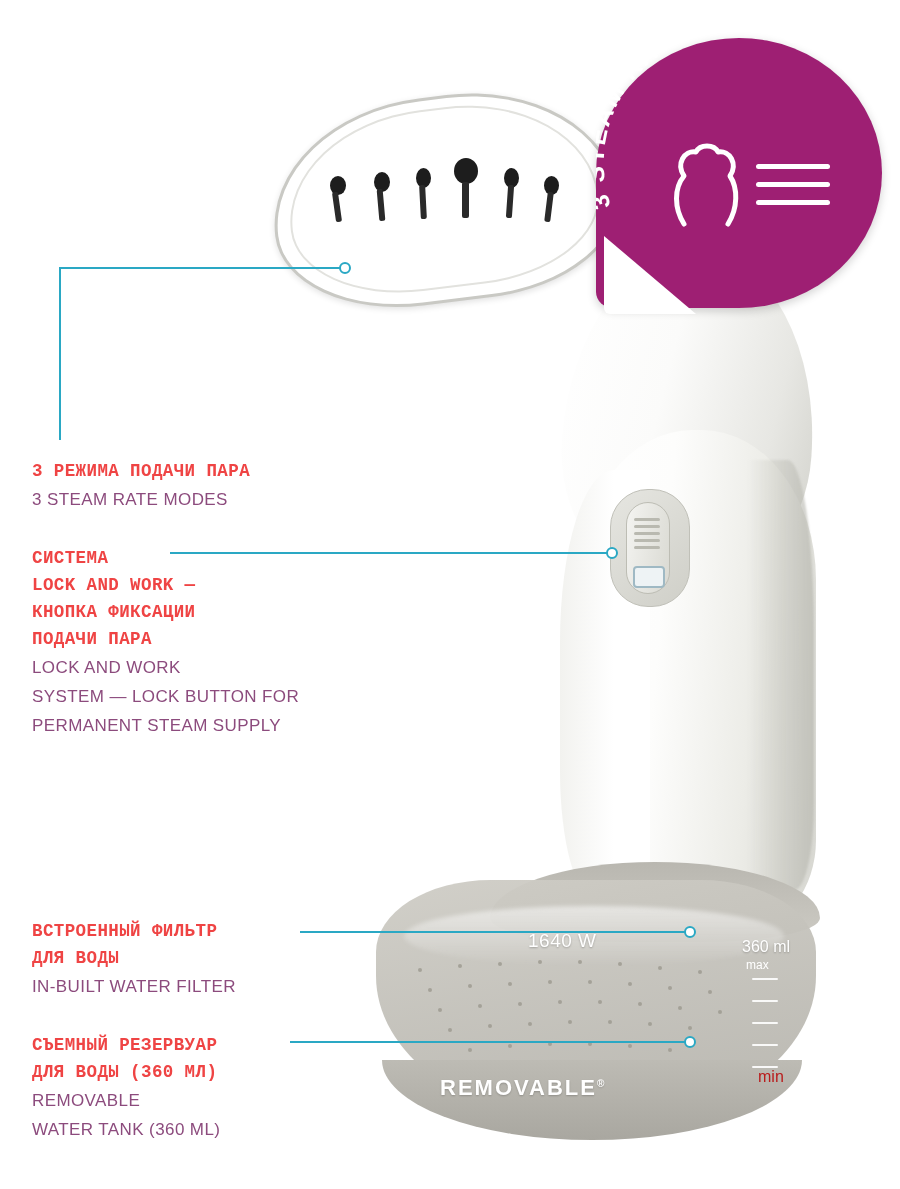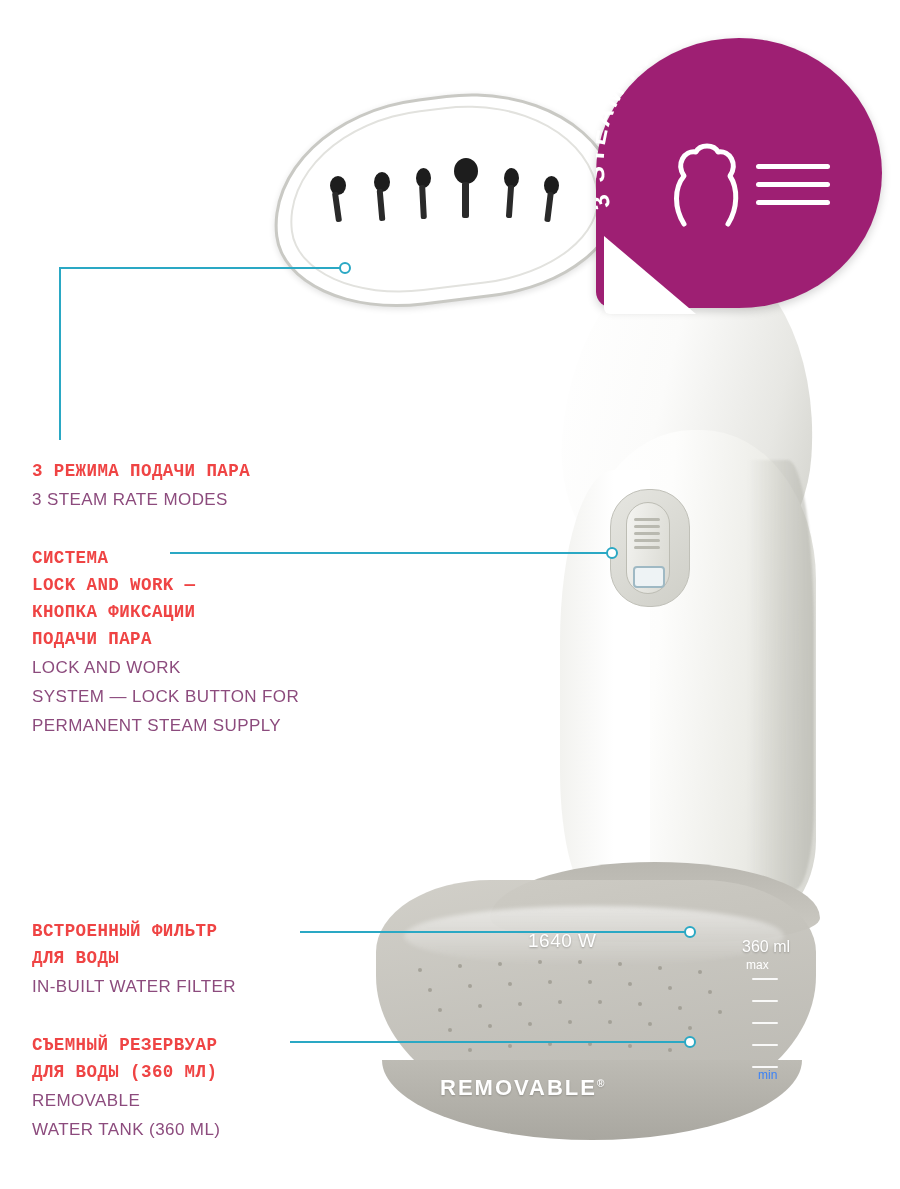--- a/index.html
+++ b/index.html
@@ -227,22 +227,22 @@
     position: absolute;
     left: 742px;
     top: 958px;
     font-size: 12px;
     color: #ffffff;
   }
   .tank-min {
     position: absolute;
     left: 754px;
     top: 1068px;
-    font-size: 12px;
-    color: #3b82f6;
+    font-size: 16px;
+    color: #b91c1c;
   }
   .scale-ticks {
     position: absolute;
     left: 748px;
     top: 978px;
     width: 34px;
     height: 90px;
   }
   .scale-ticks i {
     position: absolute;

